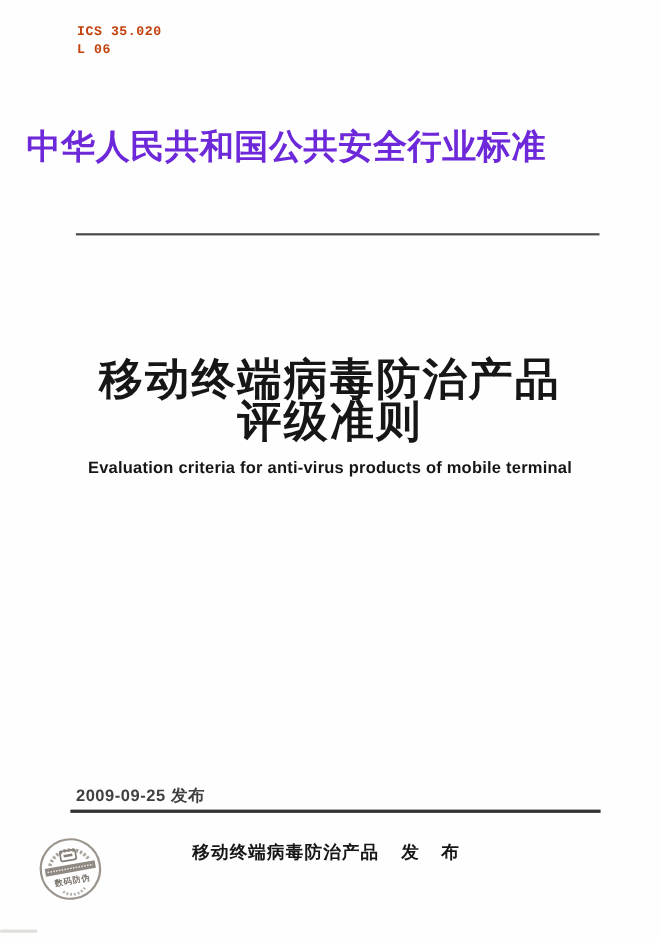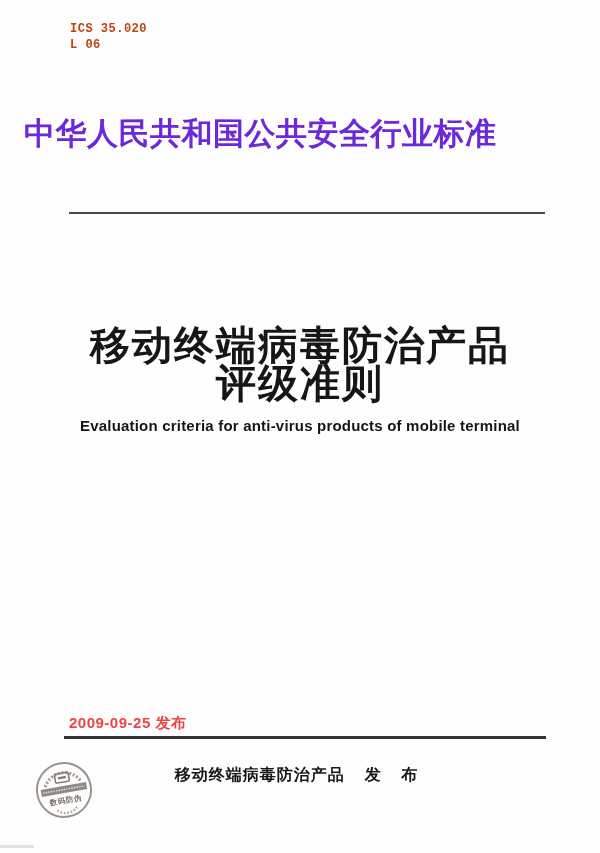--- a/index.html
+++ b/index.html
@@ -41,21 +41,21 @@
   .title-line{font-size:40px;font-weight:bold;line-height:38px;letter-spacing:2px;}
   .title-en{
     position:absolute;left:0;right:0;top:417px;
     text-align:center;
     font-family:Liberation Sans, sans-serif;
     font-weight:bold;font-size:15px;color:#161616;letter-spacing:.2px;
   }
   .date-row{
     position:absolute;left:69px;right:51px;top:714px;
     display:flex;justify-content:space-between;
-    font-size:15px;font-weight:bold;color:#ef4444;letter-spacing:.5px;
+    font-size:15px;font-weight:bold;color:#404040;letter-spacing:.5px;
   }
   .rule-bottom{
     position:absolute;left:64px;right:54px;top:736px;height:3px;
     background:#333333;
   }
   .publisher-row{
     position:absolute;left:0;right:0;top:765px;
     text-align:center;
     font-size:16px;font-weight:bold;color:#171717;letter-spacing:1px;
   }

